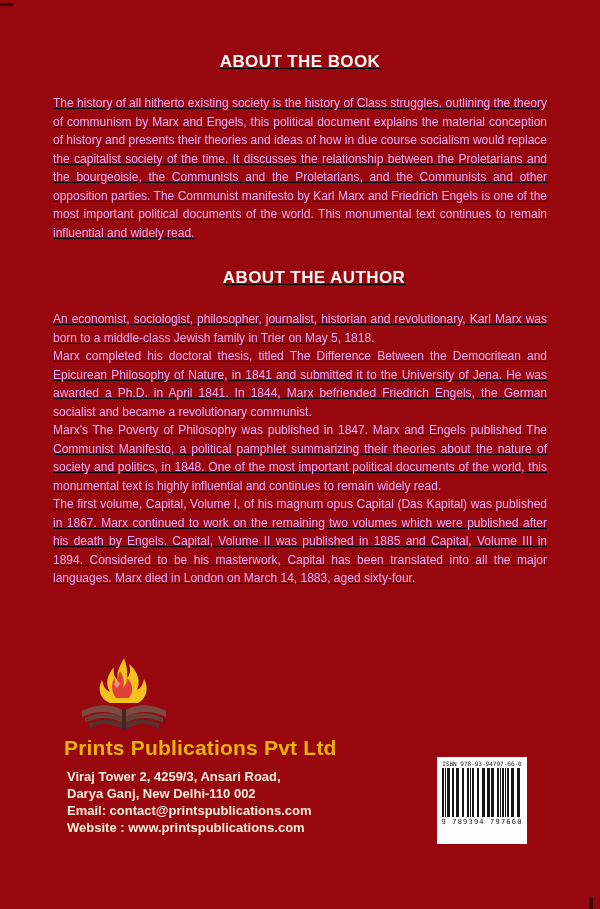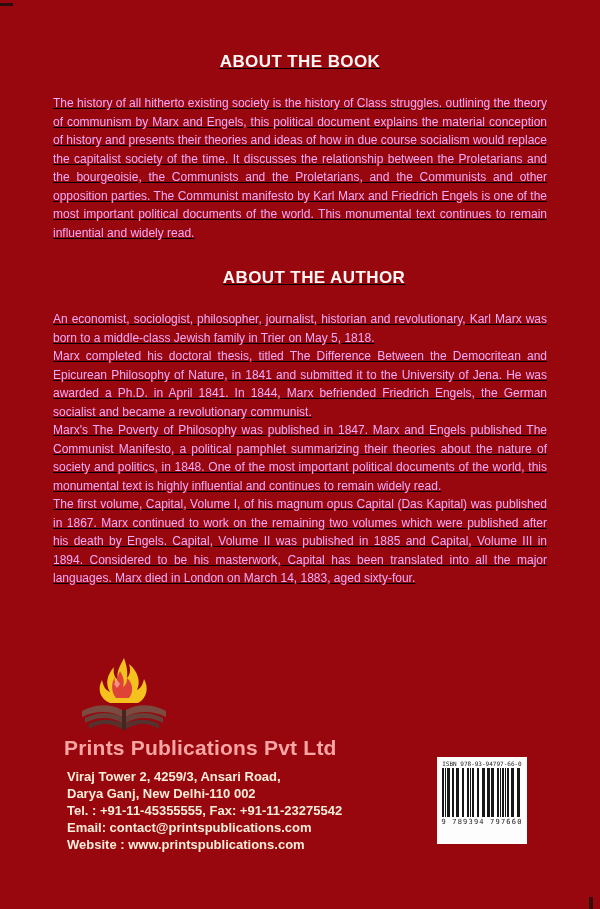--- a/index.html
+++ b/index.html
@@ -33,21 +33,21 @@
   .publisher{
     position:absolute;
     left:64px;top:656px;
     color:#FBF0DF;
   }
   .logo{display:block;margin:0 0 4px 12px;}
   .pub-name{
     font-size:21px;
     font-weight:bold;
     letter-spacing:.2px;
-    color:#fca5a5;
+    color:#eab308;
     white-space:nowrap;
   }
   .pub-line{
     margin-left:3px;
     font-size:13px;
     font-weight:bold;
     line-height:17px;
     color:#FAEDD9;
     white-space:nowrap;
   }
@@ -136,21 +136,20 @@
       <path d="M13 68 C24 62 36 63 46 67 L46 73 C36 67 24 66 13 73 Z" fill="#55322D"></path>
       <path d="M83 68 C72 62 60 63 50 67 L50 73 C60 67 72 66 83 73 Z" fill="#55322D"></path>
 
       <path d="M46 54 L50 54 L50 73 L48 75 L46 73 Z" fill="#45261F"></path>
     </svg>
 
     <div class="pub-name">Prints Publications Pvt Ltd</div>
 
     <div class="pub-line first">Viraj Tower 2, 4259/3, Ansari Road,</div>
     <div class="pub-line">Darya Ganj, New Delhi-110 002</div>
-    <div class="pub-line">Tel. : +91-11-45355555, Fax: +91-11-23275542</div>
     <div class="pub-line">Email: contact@printspublications.com</div>
     <div class="pub-line">Website : www.printspublications.com</div>
   </div>
 
   <div class="barcode">
     <div class="barcode-isbn">ISBN 978-93-94797-66-0</div>
     <div class="barcode-bars"></div>
     <div class="barcode-digits">9 789394 797660</div>
   </div>
 

